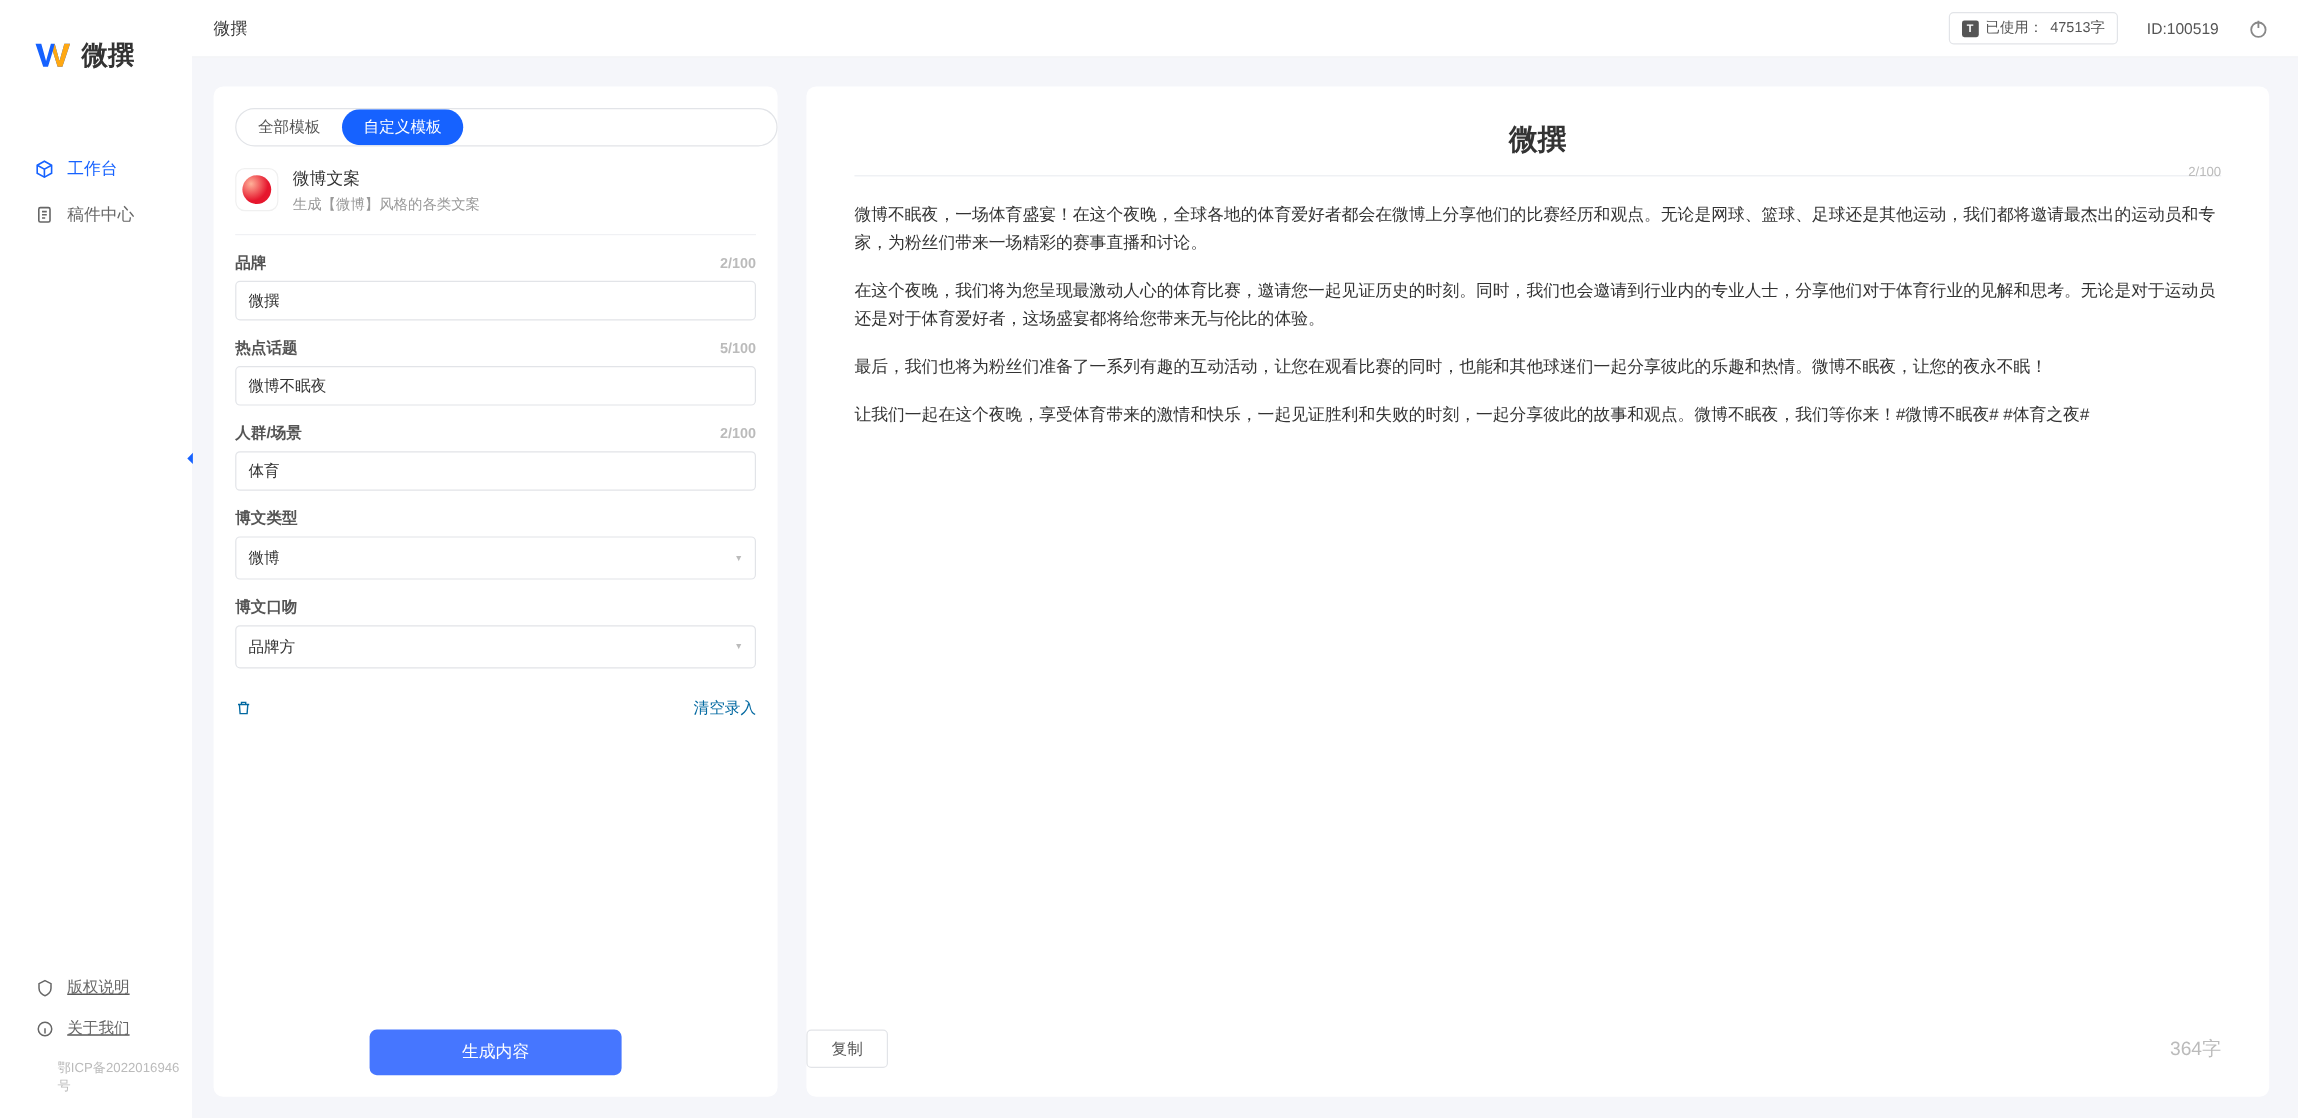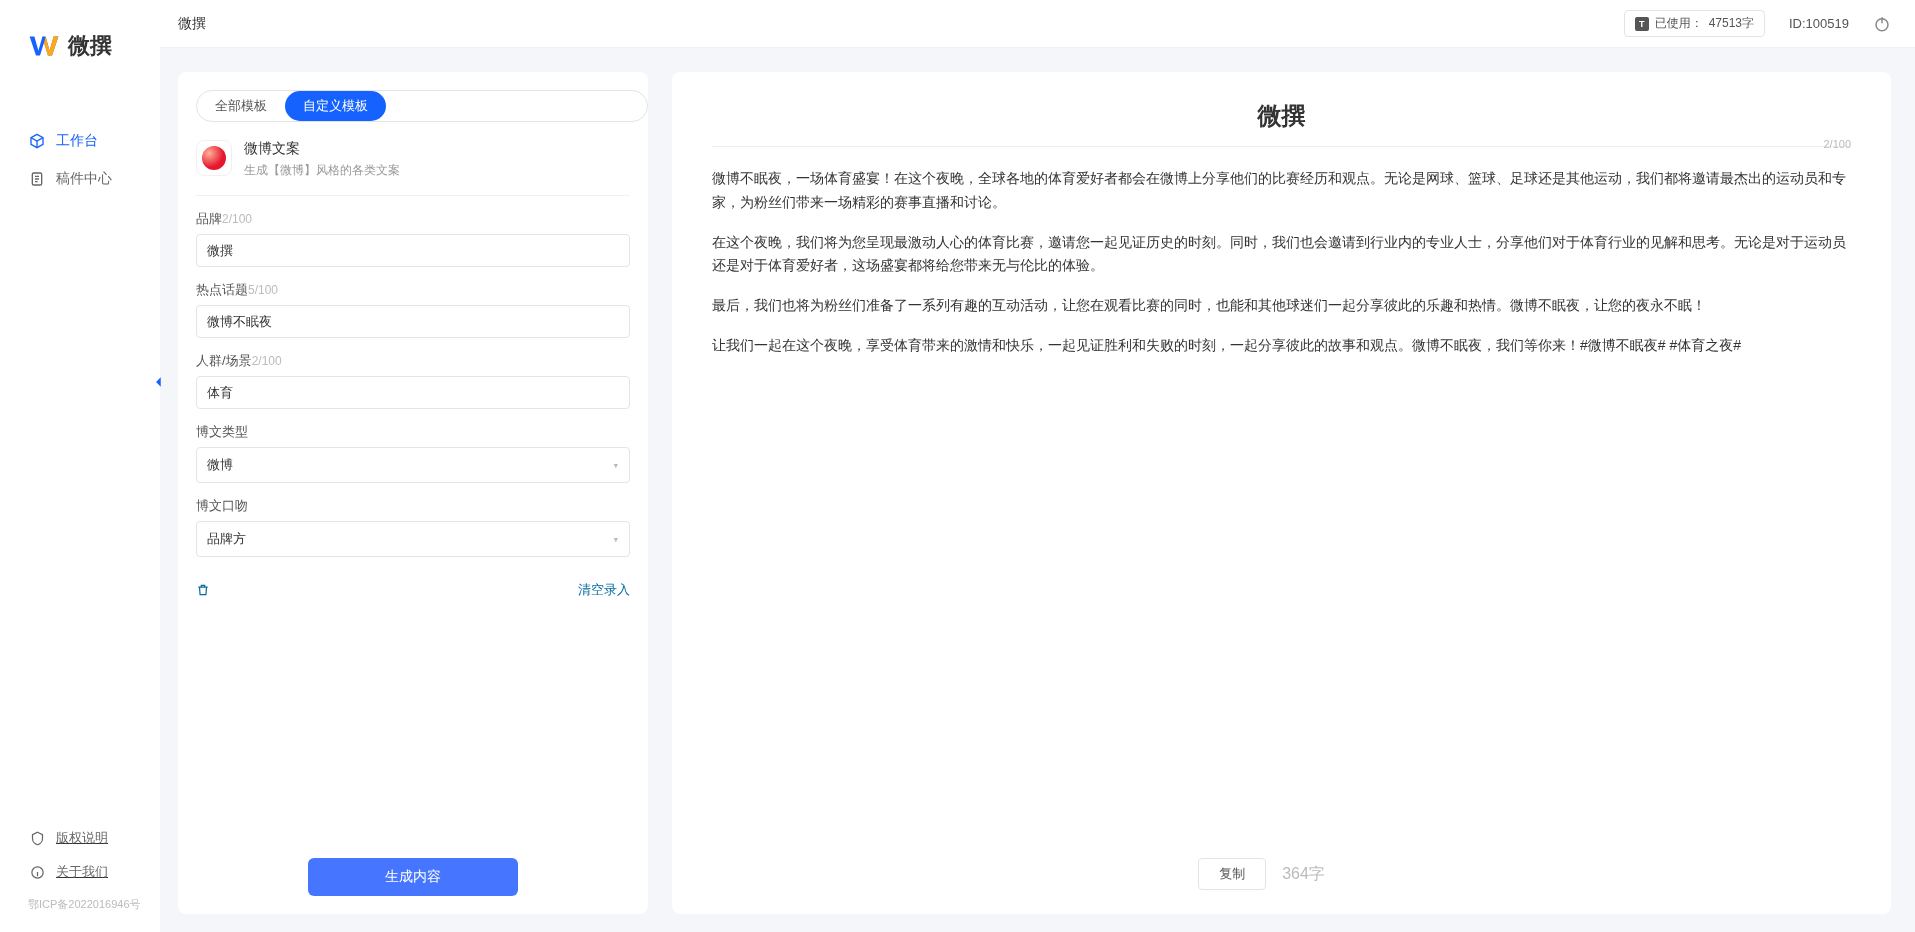--- a/index.html
+++ b/index.html
@@ -53,20 +53,21 @@
   gap: 10px;
   padding: 8px 0;
   color: #666;
   font-size: 13px;
   cursor: pointer;
 }
 .icp {
   padding: 8px 0 0 28px;
   font-size: 11px;
   color: #bbb;
+  margin-left: 20px;
 }
 .collapse-handle {
   position: absolute;
   right: -8px;
   top: 375px;
   width: 16px;
   height: 16px;
   color: #1662ff;
   cursor: pointer;
 }
@@ -151,21 +152,21 @@
   background: radial-gradient(circle at 30% 30%, #ffb199, #e6162d 60%);
 }
 .tpl-title { font-size: 14px; color: #333; font-weight: 500; }
 .tpl-desc { font-size: 12px; color: #999; margin-top: 4px; }
 
 .divider { height: 1px; background: #f0f1f4; margin: 0 18px; }
 
 
 .form { padding: 14px 18px 0 18px; flex: 1; overflow: auto; }
 .field { margin-bottom: 14px; }
-.field-row { display: flex; justify-content: flex-start; align-items: center; margin-bottom: 6px; }
+.field-row { display: flex; justify-content: space-between; align-items: center; margin-bottom: 6px; font-weight: bold; }
 .field-label { font-size: 13px; color: #555; }
 .field-count { font-size: 12px; color: #bbb; }
 .text-input {
   width: 100%;
   border: 1px solid #e2e4e8;
   border-radius: 4px;
   padding: 8px 10px;
   font-size: 13px;
   color: #333;
 }
@@ -229,21 +230,21 @@
 .out-body {
   padding: 0 40px;
   font-size: 14px;
   line-height: 1.7;
   color: #333;
   flex: 1;
 }
 .out-body p { margin-bottom: 16px; }
 .out-foot {
   display: flex;
-  justify-content: center;
+  justify-content: space-between;
   align-items: center;
   gap: 16px;
   padding: 0 40px 24px 0;
 }
 .copy-btn {
   border: 1px solid #e2e4e8;
   background: #fff;
   border-radius: 4px;
   padding: 6px 20px;
   font-size: 13px;

